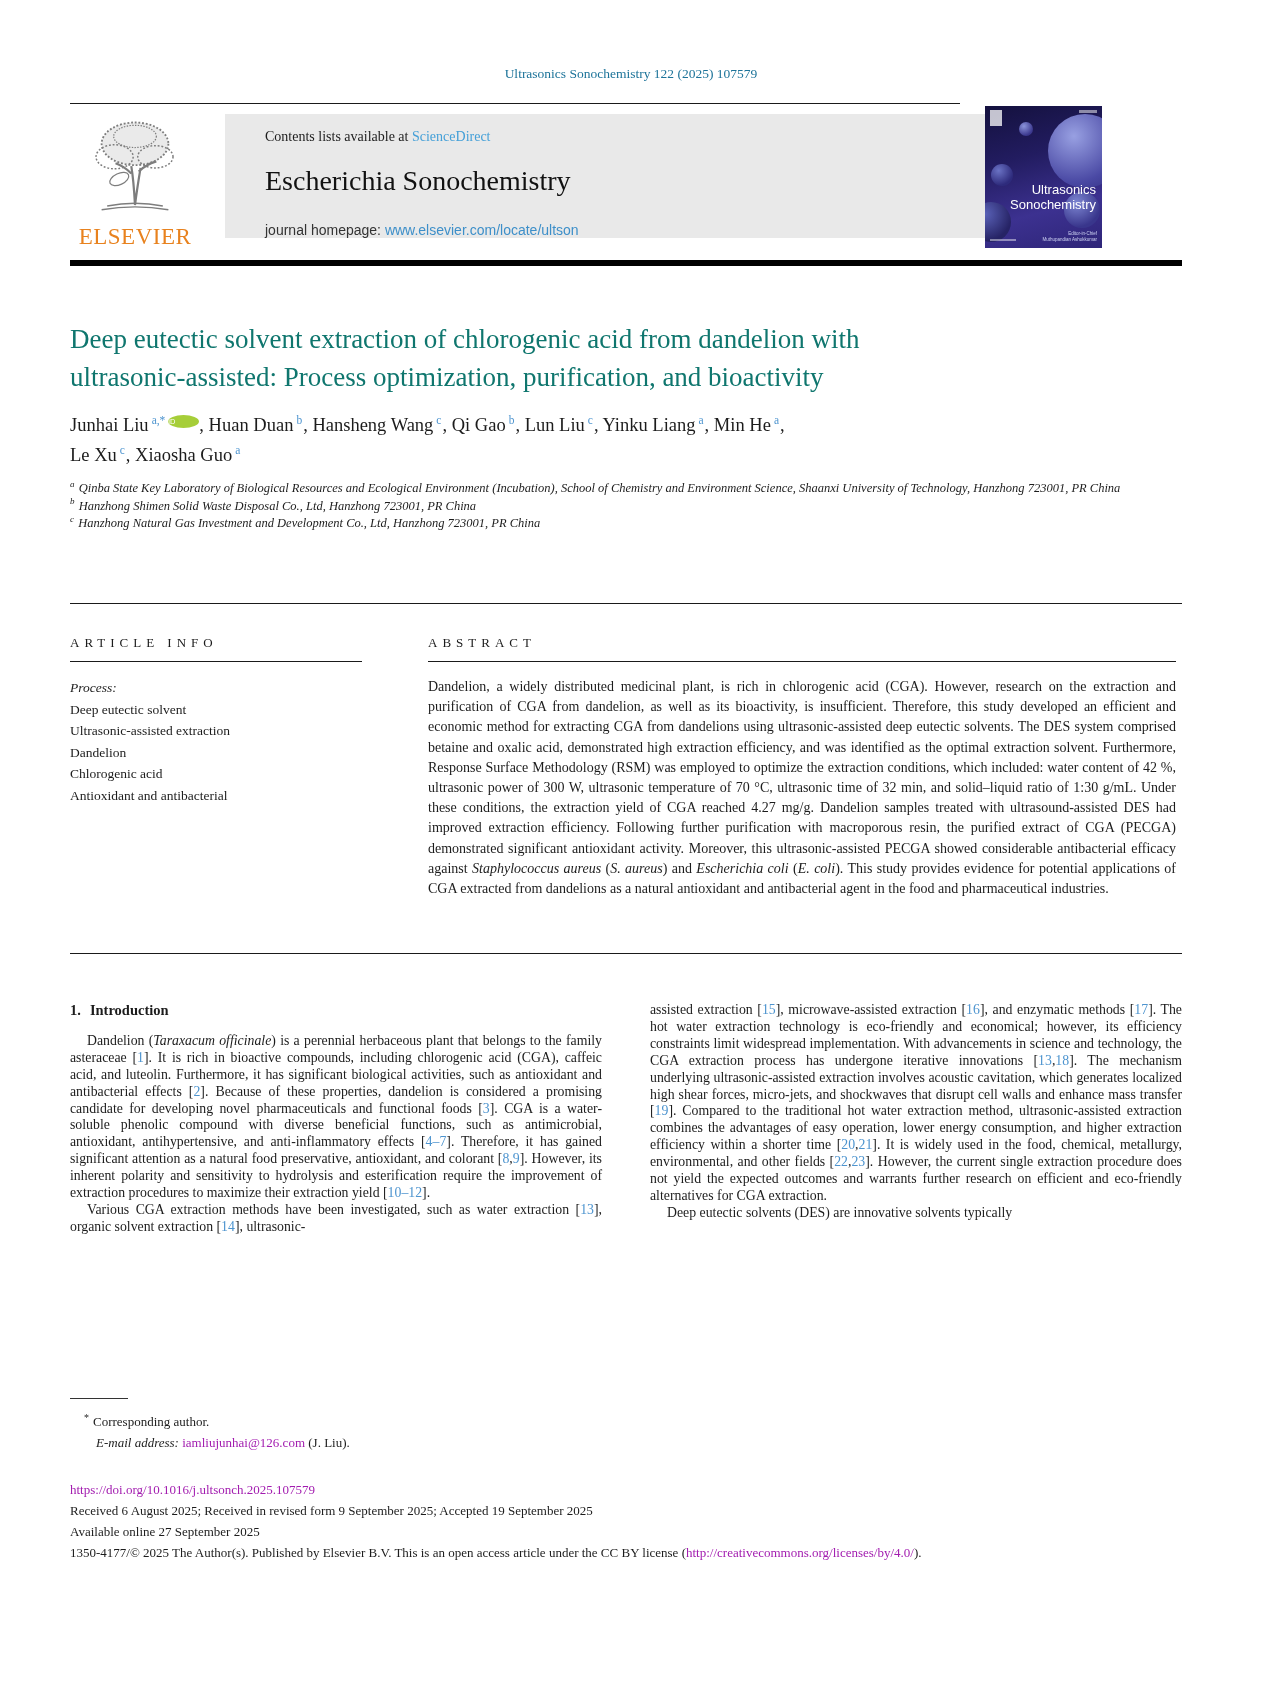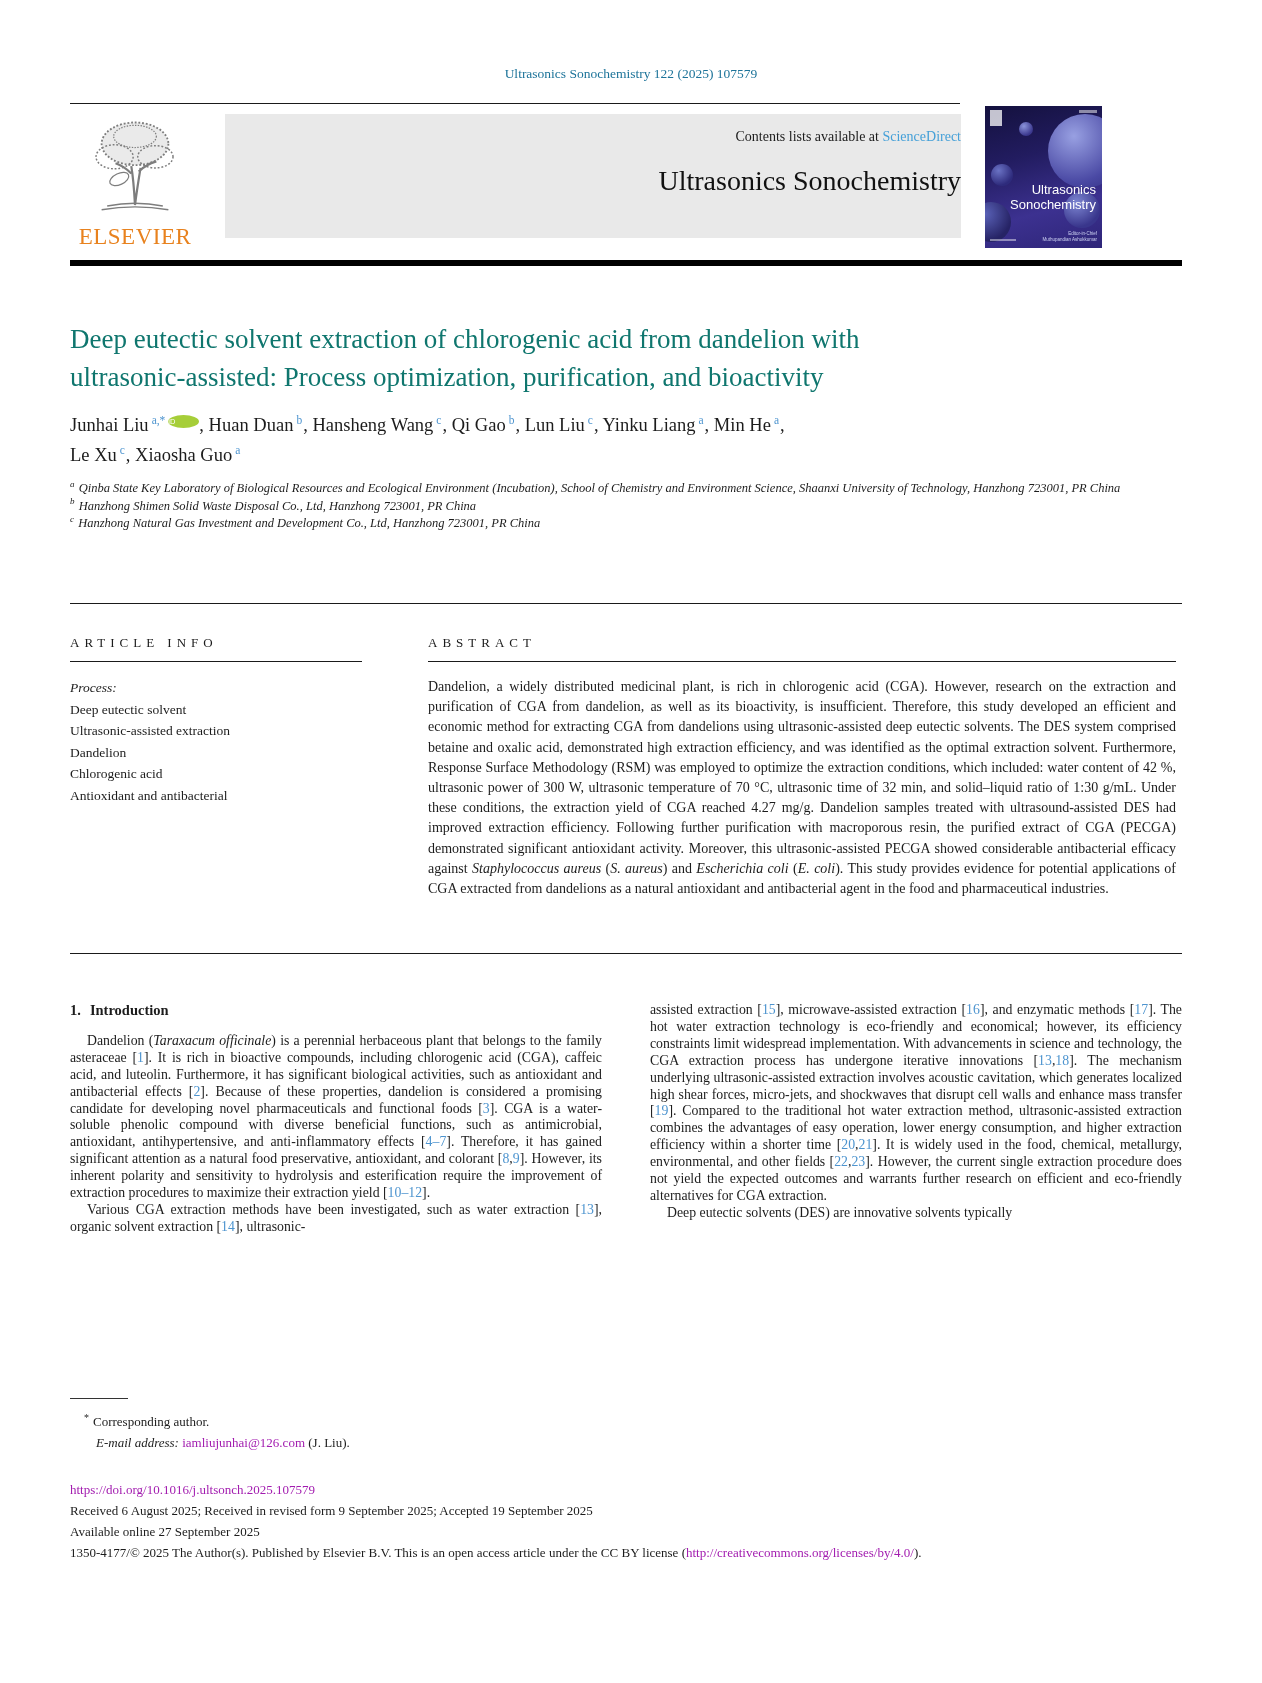--- a/index.html
+++ b/index.html
@@ -7,21 +7,21 @@
         font-family:"Liberation Serif", serif;color:#1c1c1c;}
   .citation{position:absolute;top:66px;left:0;width:100%;text-align:center;
             color:#1c7399;font-size:13.5px;}
   
   .header-band{position:absolute;top:100px;left:70px;width:1112px;height:170px;}
   .rule-top{position:absolute;top:3px;left:0;width:890px;border-top:1.5px solid #1a1a1a;}
   .rule-thick{position:absolute;top:160px;left:0;width:1112px;height:6px;background:#000;}
   .elsevier-logo{position:absolute;top:16px;left:0;width:130px;height:140px;text-align:center;}
   .elsevier-text{color:#e8821e;font-size:23px;letter-spacing:.5px;margin-top:2px;}
   .header-box{position:absolute;left:155px;top:14px;width:736px;height:124px;
-              background:#e9e9e9;text-align:right;}
+              background:#e9e9e9;text-align:left;padding-left:40px;}
   .contents-line{margin-top:15px;font-size:14px;color:#1c1c1c;}
   .sd-link{color:#45a0d8;}
   .journal-name{margin-top:20px;font-size:28px;color:#111;}
   .homepage-line{margin-top:25px;font-size:14px;color:#333;
                  font-family:"Liberation Sans", sans-serif;}
   .hp-link{color:#3d8fc9;}
   
   .cover{position:absolute;left:915px;top:6px;width:117px;height:142px;overflow:hidden;
          background:linear-gradient(165deg,#14113e 0%,#221c60 35%,#3c3190 70%,#2e2578 100%);}
   .bubble{position:absolute;border-radius:50%;}
@@ -111,21 +111,22 @@
             <ellipse cx="33" cy="68" rx="11" ry="6" stroke-width="1.3" transform="rotate(-25 33 68)"></ellipse>
             <path d="M20 97 Q50 91 80 97 M14 101 Q50 95 86 101" stroke-width="1.6"></path>
           </g>
         </svg>
       </span>
       <div class="elsevier-text">ELSEVIER</div>
     </div>
 
     <div class="header-box">
       <div class="contents-line"><span>Contents lists available at </span><span class="sd-link">ScienceDirect</span></div>
-      <div class="journal-name">Ultrasonics Sonochemistry</div>
+      <div class="journal-name">Escherichia Sonochemistry</div>
+      <div class="homepage-line"><span>journal homepage: </span><span class="hp-link">www.elsevier.com/locate/ultson</span></div>
     </div>
 
     <div class="cover">
       <div class="bubble b1"></div>
       <div class="bubble b2"></div>
       <div class="bubble b3"></div>
       <div class="bubble b4"></div>
       <div class="bubble b5"></div>
       <div class="cover-mark"></div>
       <div class="cover-issn"></div>

